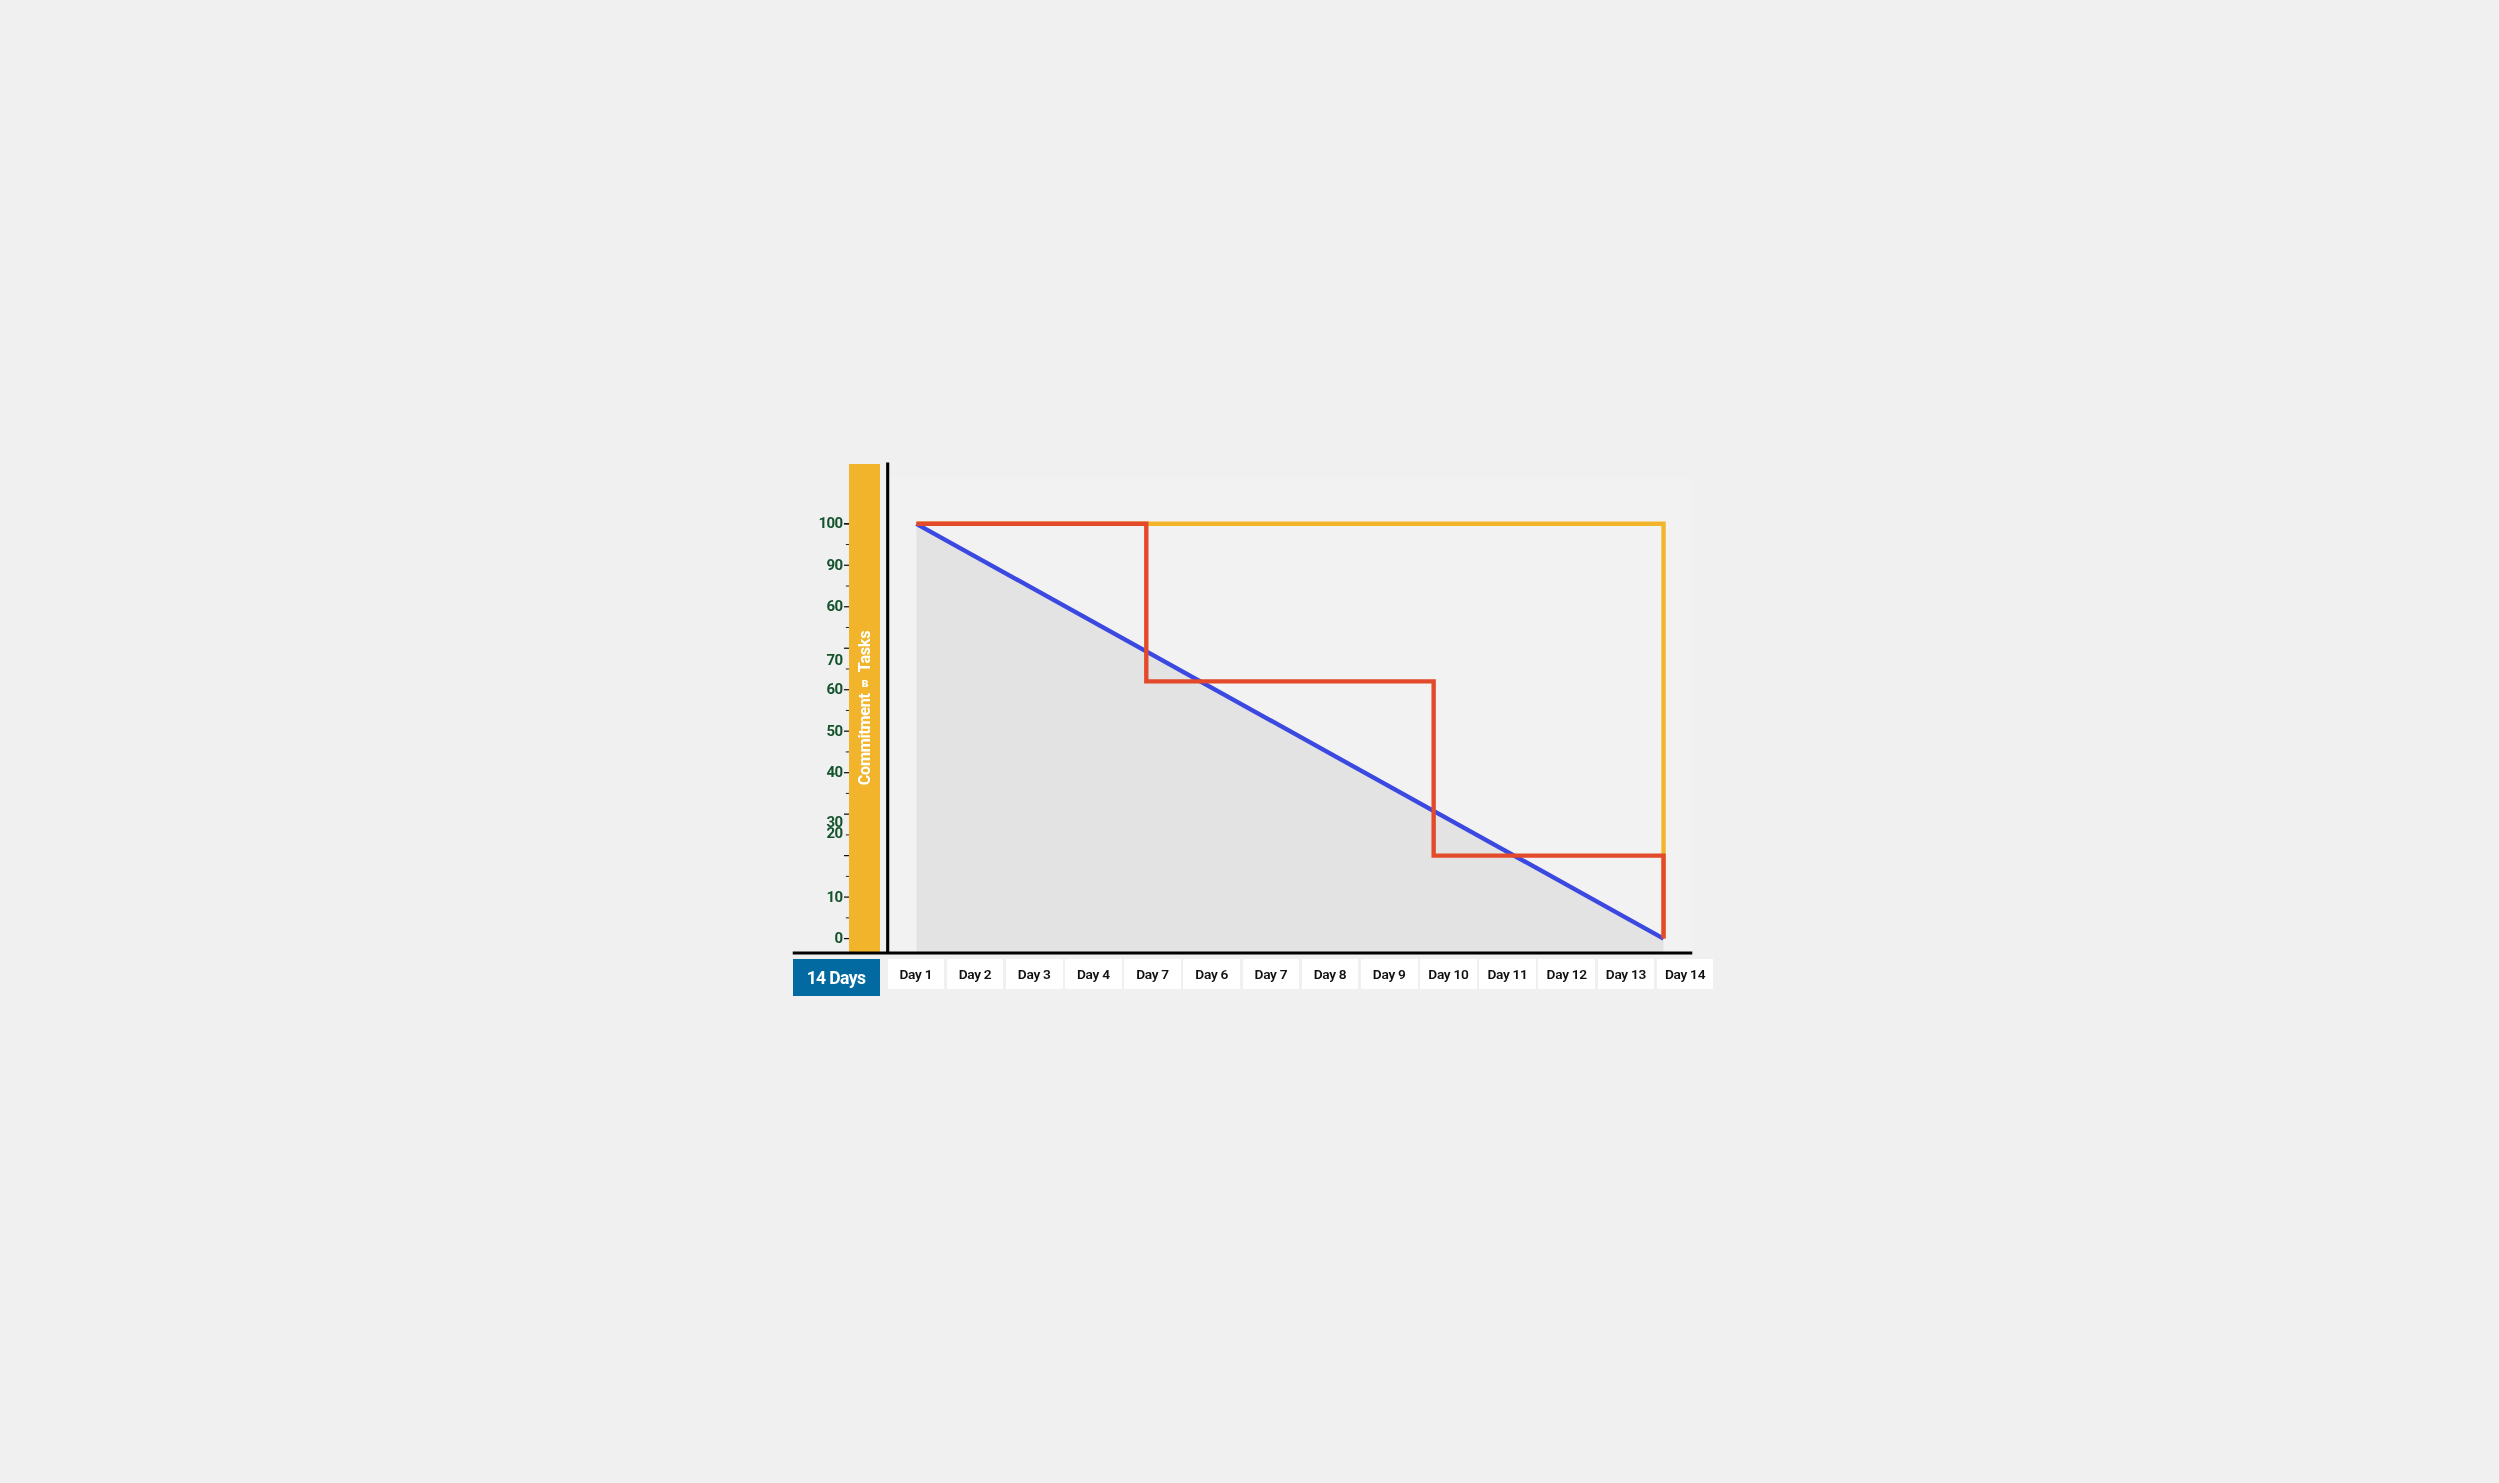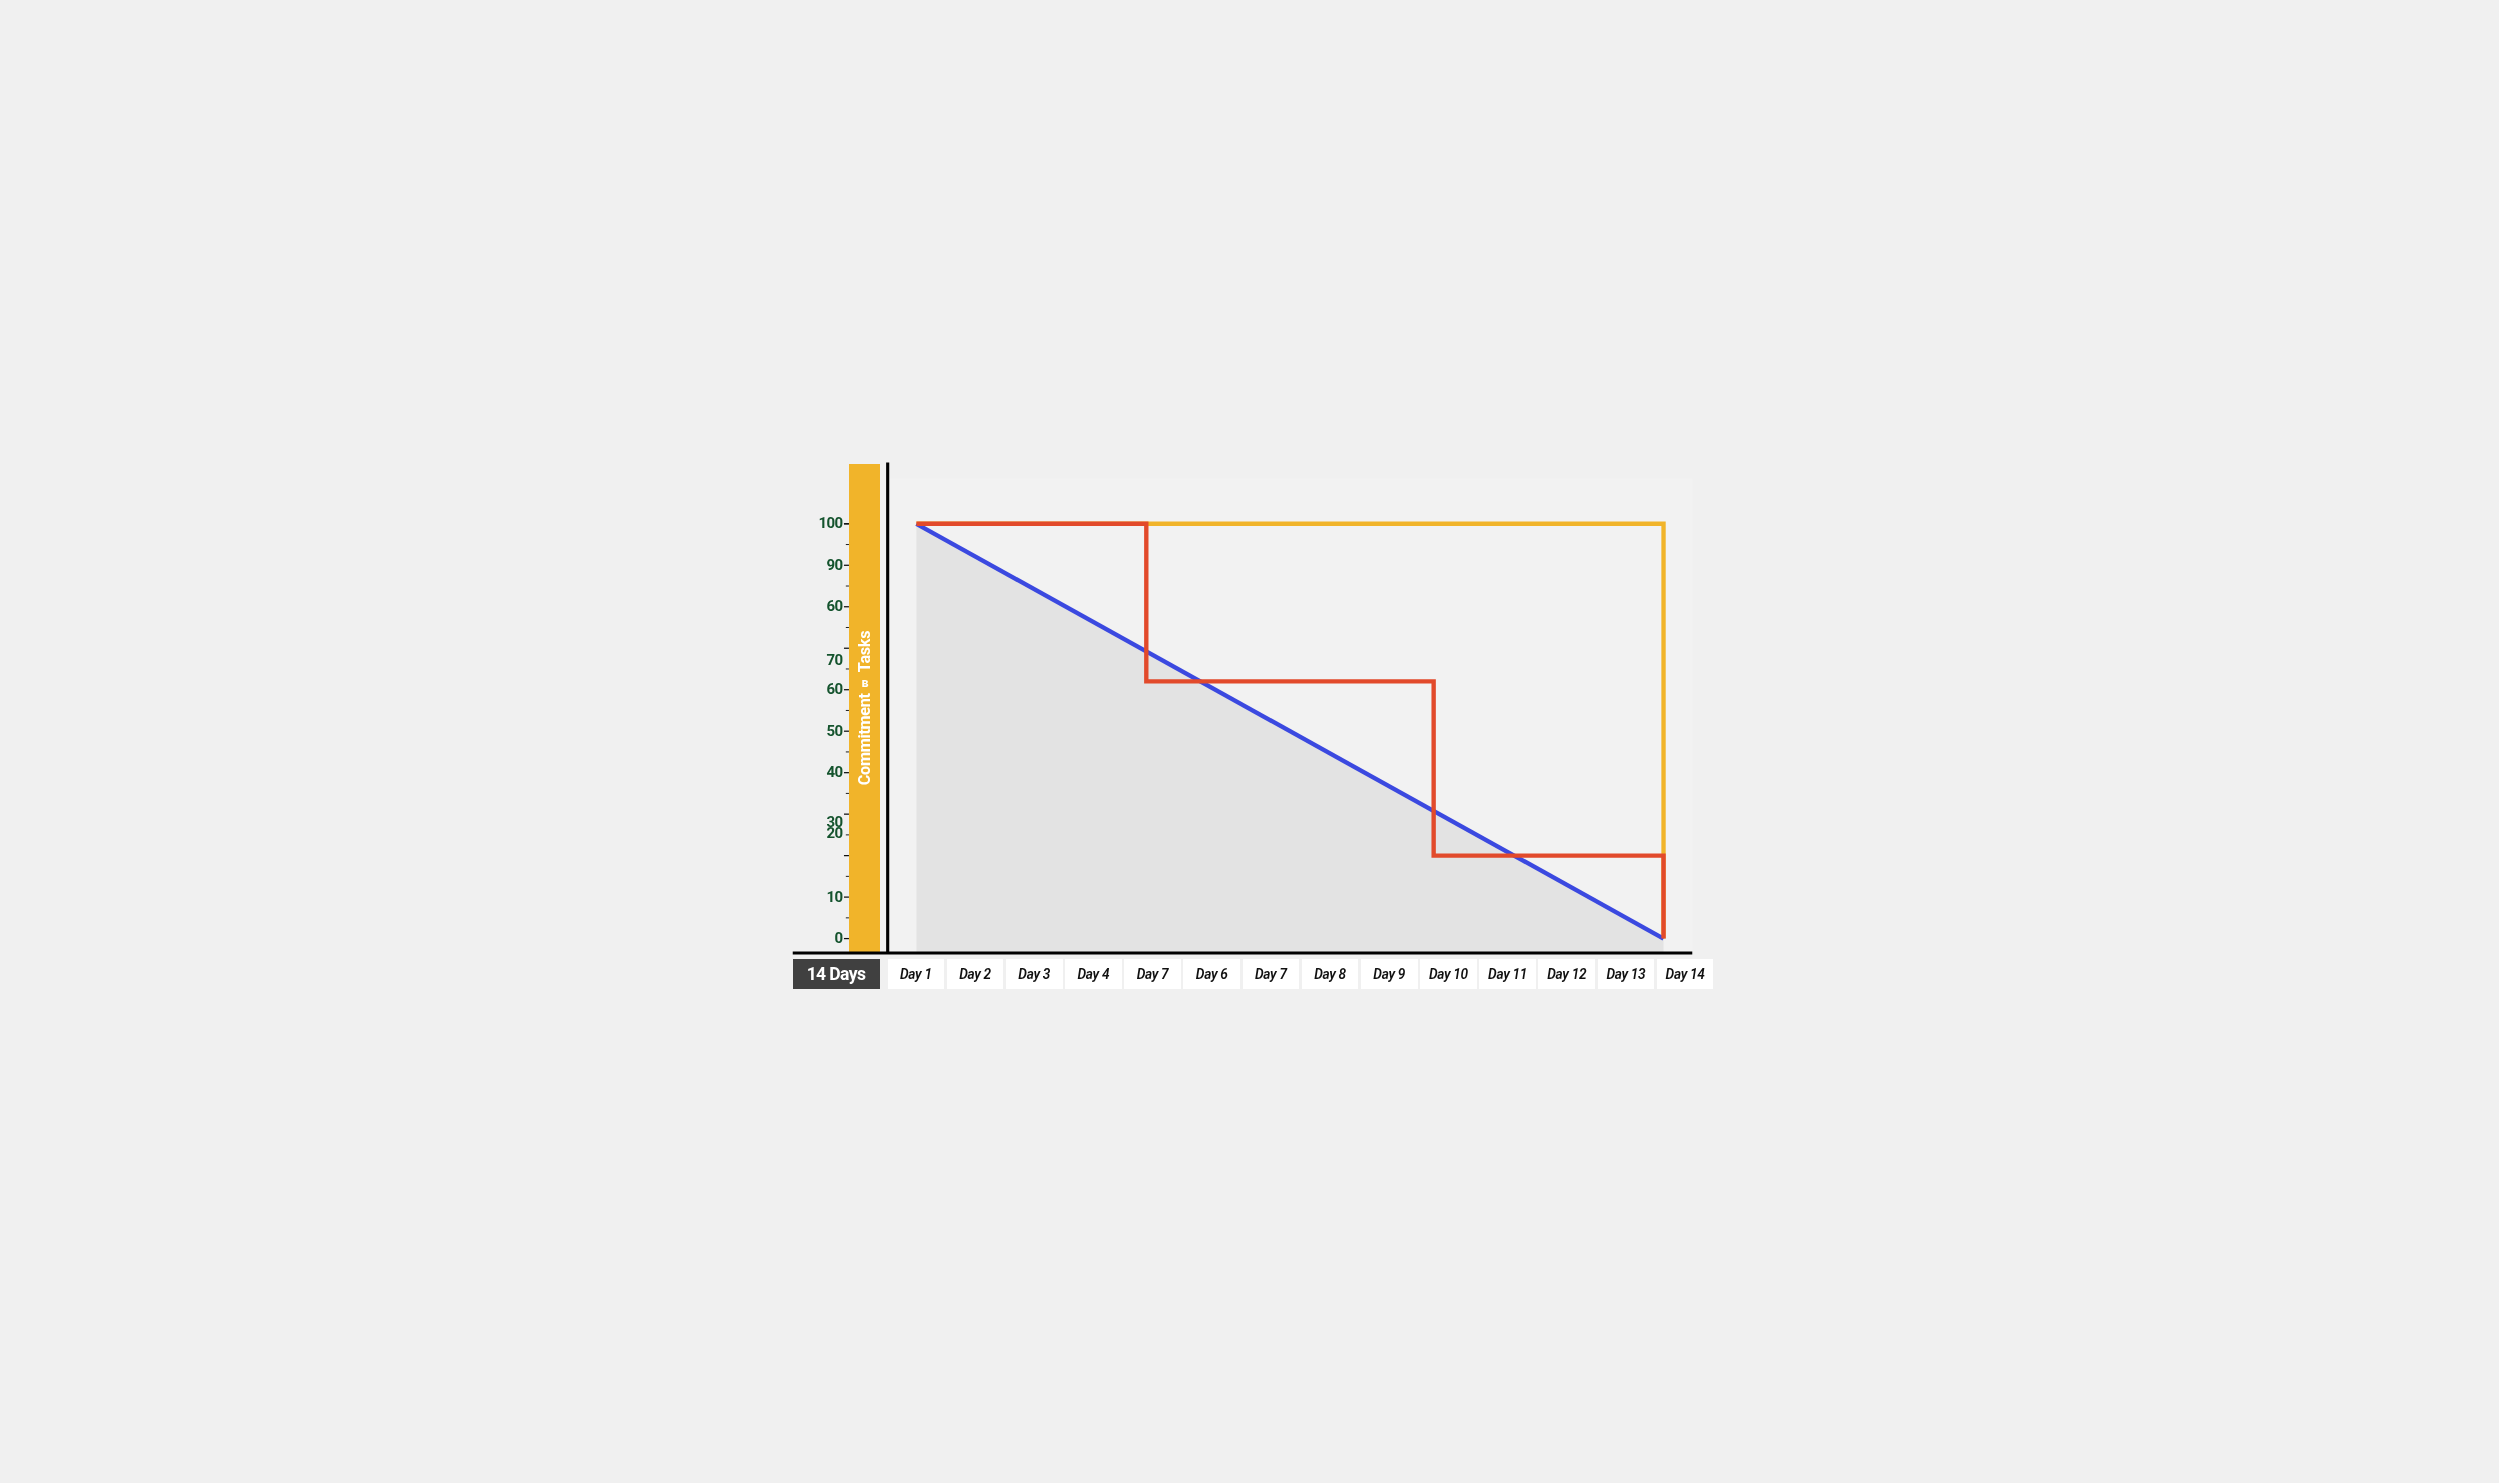--- a/index.html
+++ b/index.html
@@ -39,26 +39,26 @@
   }
   .yaxis-title-inner .sep {
     display: inline-block;
     transform: rotate(90deg);
     margin: 0 3.7px;
     font-size: 12.5px;
     vertical-align: middle;
   }
   .days-badge {
     position: absolute;
-    background: #404040;
+    background: #0369a1;
     color: #fff;
     font-weight: 700;
     font-size: 17.5px;
     letter-spacing: -0.6px;
-    height: 30px;
+    height: 37px;
     display: flex;
     align-items: center;
     justify-content: center;
   }
   .xaxis-row {
     position: absolute;
     height: 30px;
     display: flex;
     gap: 2.5px;
   }
@@ -130,21 +130,21 @@
       <div class="ytick-label" style="top: 204px;">70</div>
       <div class="ytick-label" style="top: 150px;">60</div>
       <div class="ytick-label" style="top: 109px;">90</div>
       <div class="ytick-label" style="top: 67px;">100</div>
     </div>
 
   <div class="days-badge" id="days-badge" style="left: 24px; top: 503px; width: 87px;">
     <span>14 Days</span>
   </div>
 
-  <div class="xaxis-row" id="xaxis-row" style="left: 119px; top: 503px; width: 826px; font-style: italic;">
+  <div class="xaxis-row" id="xaxis-row" style="left: 119px; top: 503px; width: 826px;">
       <div class="xaxis-cell">Day 1</div>
       <div class="xaxis-cell">Day 2</div>
       <div class="xaxis-cell">Day 3</div>
       <div class="xaxis-cell">Day 4</div>
       <div class="xaxis-cell">Day 7</div>
       <div class="xaxis-cell">Day 6</div>
       <div class="xaxis-cell">Day 7</div>
       <div class="xaxis-cell">Day 8</div>
       <div class="xaxis-cell">Day 9</div>
       <div class="xaxis-cell">Day 10</div>

